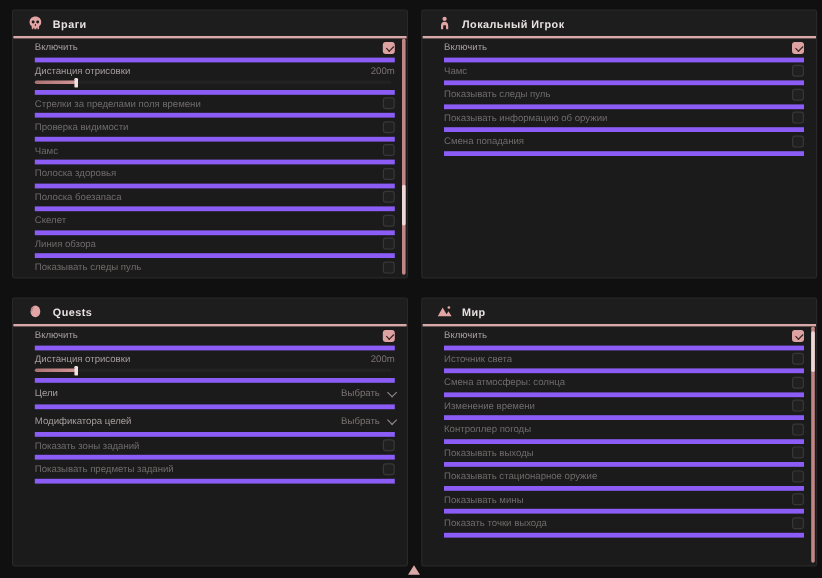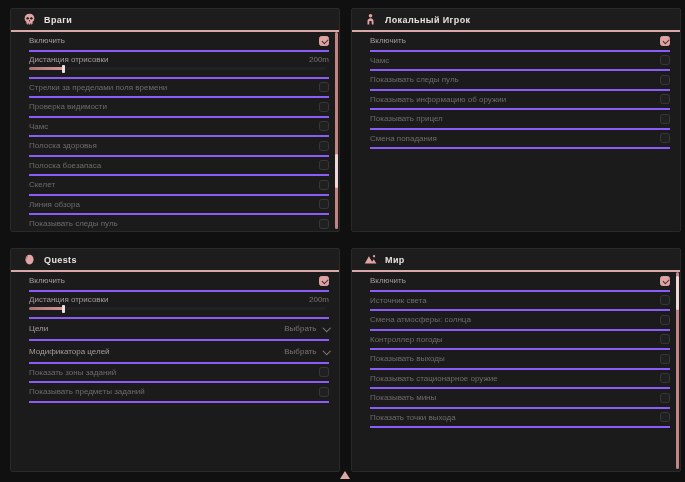--- a/index.html
+++ b/index.html
@@ -21,21 +21,21 @@
     height:21px;display:flex;align-items:center;gap:8px;
     padding:0 12px;border-bottom:2px solid #d9a8a8;background:#1e1d1d;
   }
   .hdr svg{width:13px;height:13px;flex:0 0 auto}
   .title{font-size:9px;font-weight:bold;color:#e8e2e2;letter-spacing:.4px}
 
   .body{position:relative}
   .row{
     display:flex;align-items:center;justify-content:space-between;
     height:19.5px;margin:0 10px 0 18px;
-    border-bottom:2px solid #8b5cf6;box-sizing:border-box;
+    border-bottom:4px solid #8b5cf6;box-sizing:border-box;
   }
   .row.slider{display:block;height:27px;padding-top:3px}
   .row.select{height:22.5px}
   .lbl{font-size:8px;color:#a59e9e;white-space:nowrap}
   .dim .lbl{color:#6f6b6b}
   .val{font-size:8px;color:#7b7373}
 
   .cb{
     width:10px;height:10px;box-sizing:border-box;flex:0 0 auto;
     border:1px solid #383737;border-radius:2.5px;background:#212020;position:relative;
@@ -155,24 +155,20 @@
       </div>
       <div class="row checkbox dim">
         <span class="lbl">Показывать следы пуль</span>
         <span class="cb"></span>
       </div>
       <div class="row checkbox dim">
         <span class="lbl">Показывать информацию об оружии</span>
         <span class="cb"></span>
       </div>
       <div class="row checkbox dim">
-        <span class="lbl">Показывать прицел</span>
-        <span class="cb"></span>
-      </div>
-      <div class="row checkbox dim">
         <span class="lbl">Смена попадания</span>
         <span class="cb"></span>
       </div>
     </div>
 </div>
 
 <div class="panel" id="panel-quests">
   <div class="hdr">
     <svg viewBox="0 0 16 16">
       <ellipse cx="8" cy="8" rx="5" ry="6" fill="#e2a4a4"></ellipse>
@@ -235,20 +231,24 @@
       </div>
       <div class="row checkbox dim">
         <span class="lbl">Источник света</span>
         <span class="cb"></span>
       </div>
       <div class="row checkbox dim">
         <span class="lbl">Смена атмосферы: солнца</span>
         <span class="cb"></span>
       </div>
       <div class="row checkbox dim">
+        <span class="lbl">Изменение времени</span>
+        <span class="cb"></span>
+      </div>
+      <div class="row checkbox dim">
         <span class="lbl">Контроллер погоды</span>
         <span class="cb"></span>
       </div>
       <div class="row checkbox dim">
         <span class="lbl">Показывать выходы</span>
         <span class="cb"></span>
       </div>
       <div class="row checkbox dim">
         <span class="lbl">Показывать стационарное оружие</span>
         <span class="cb"></span>

